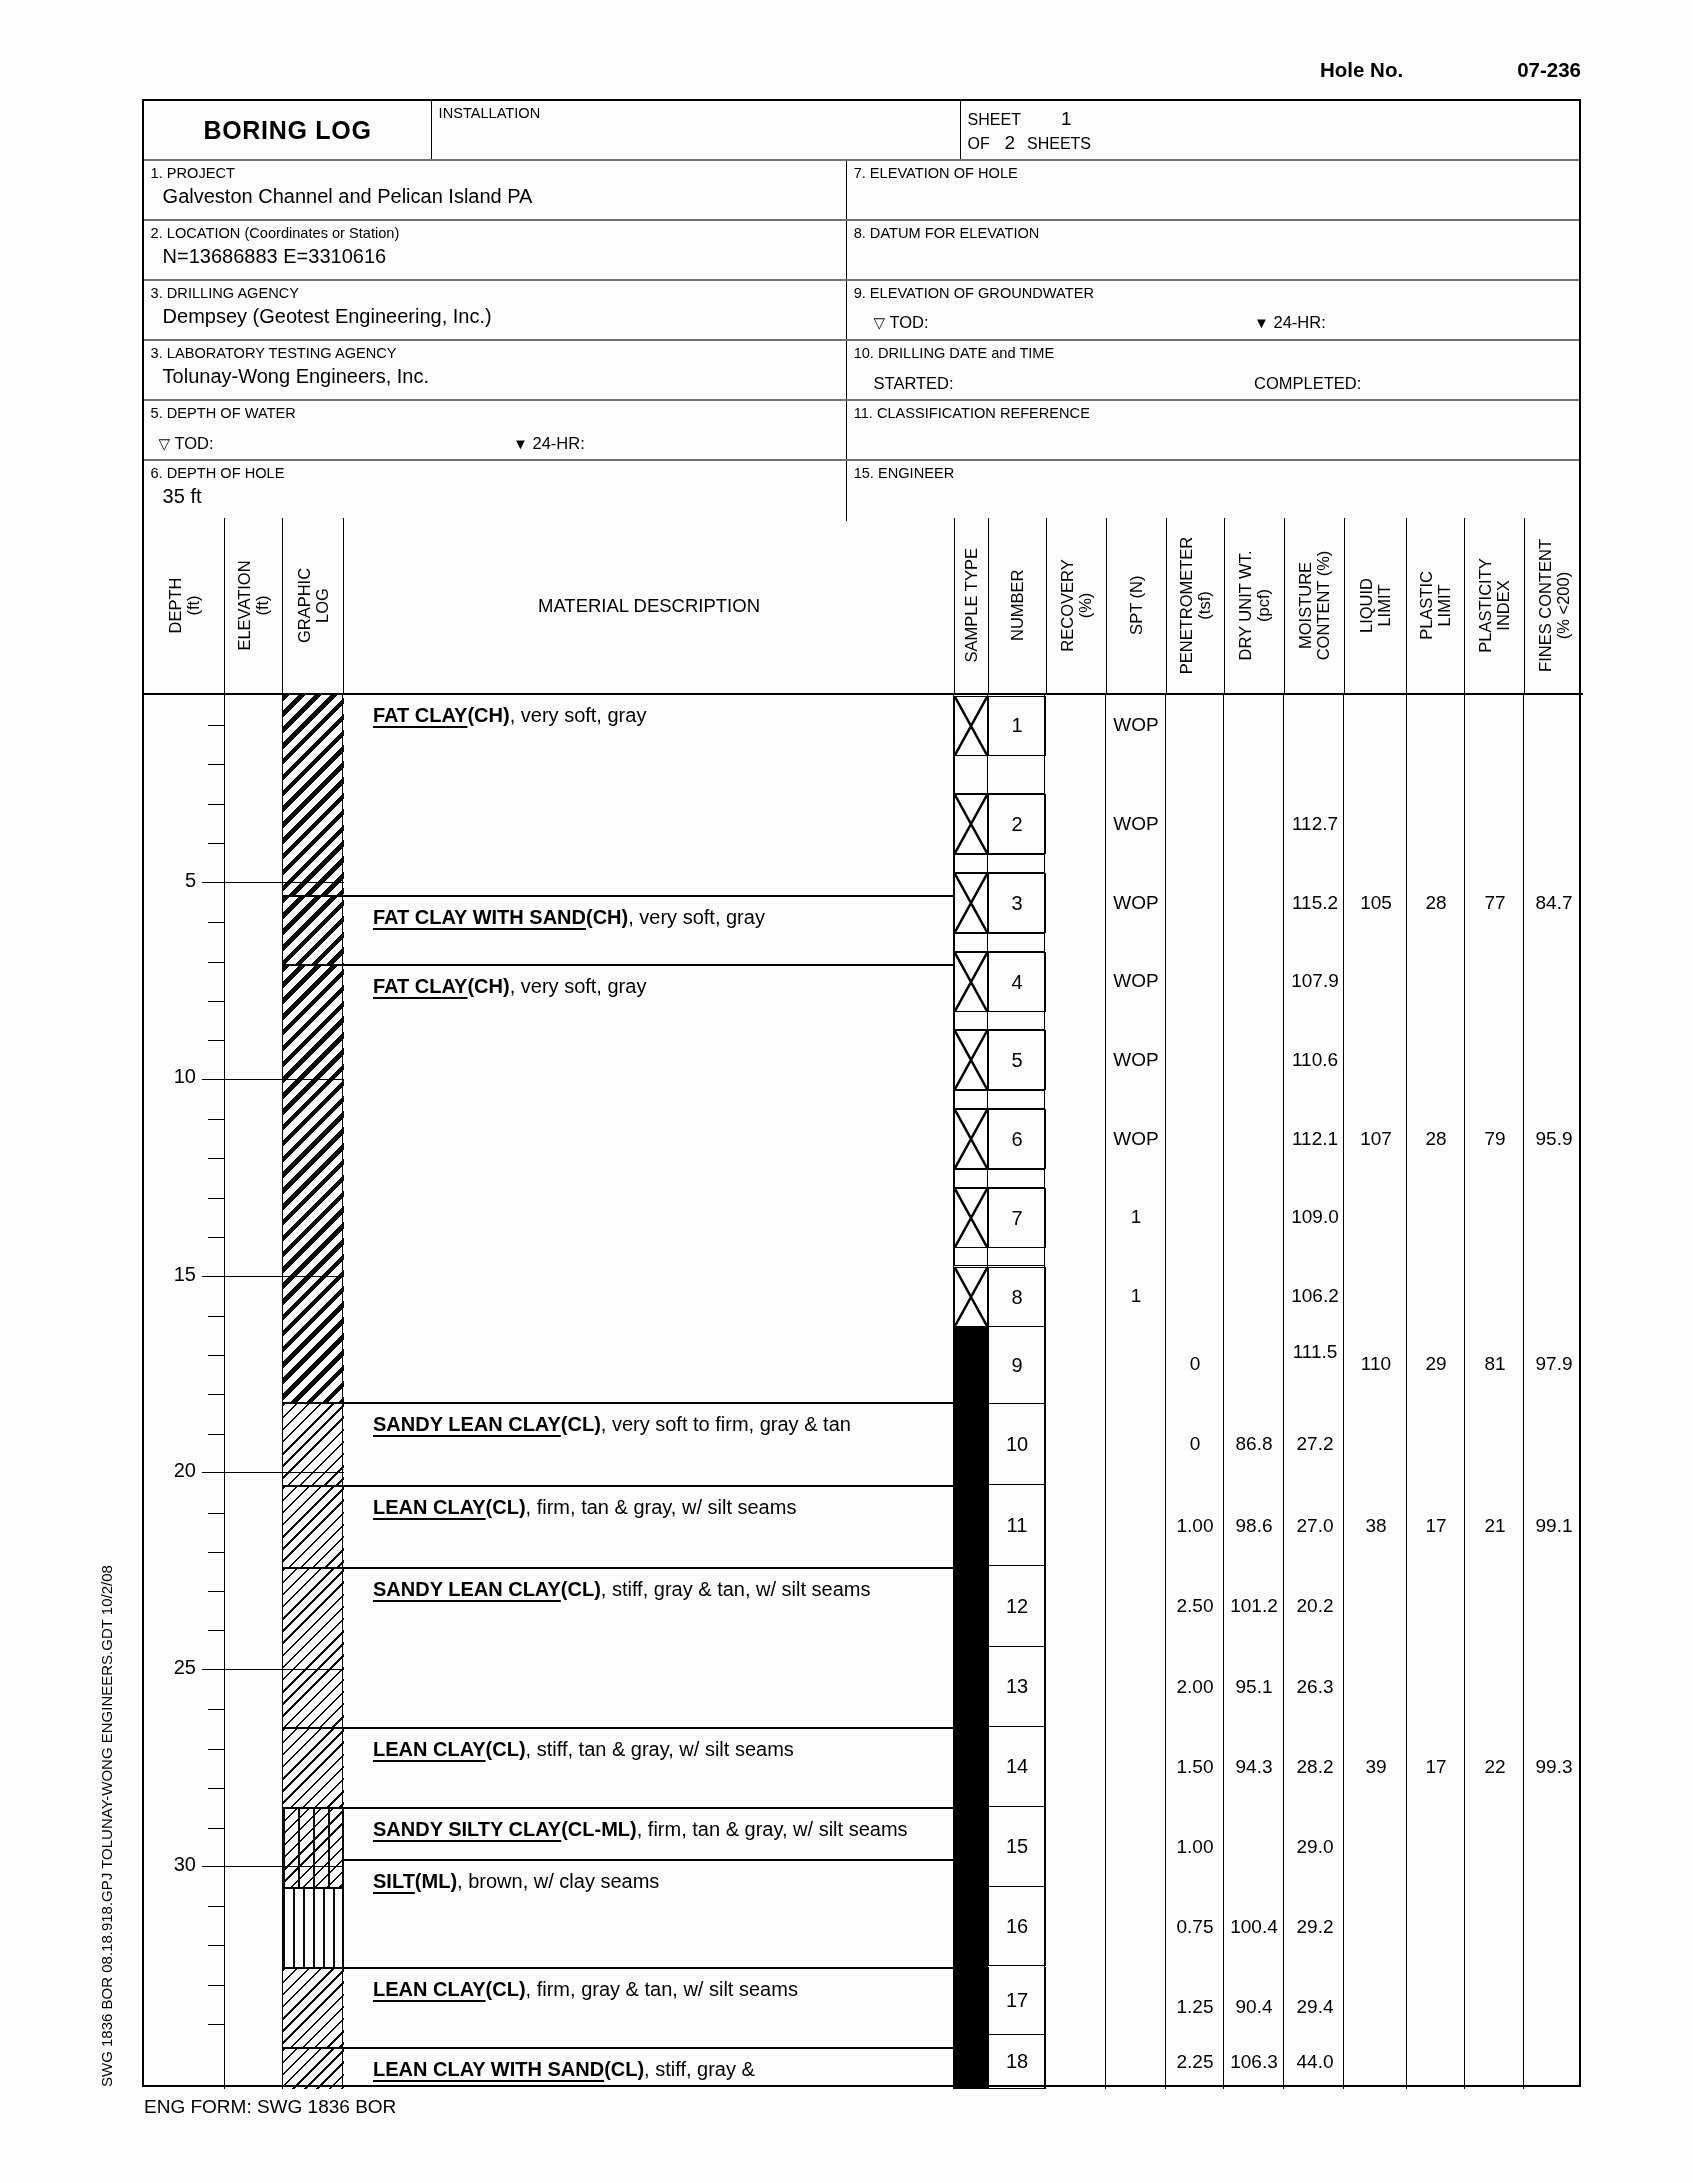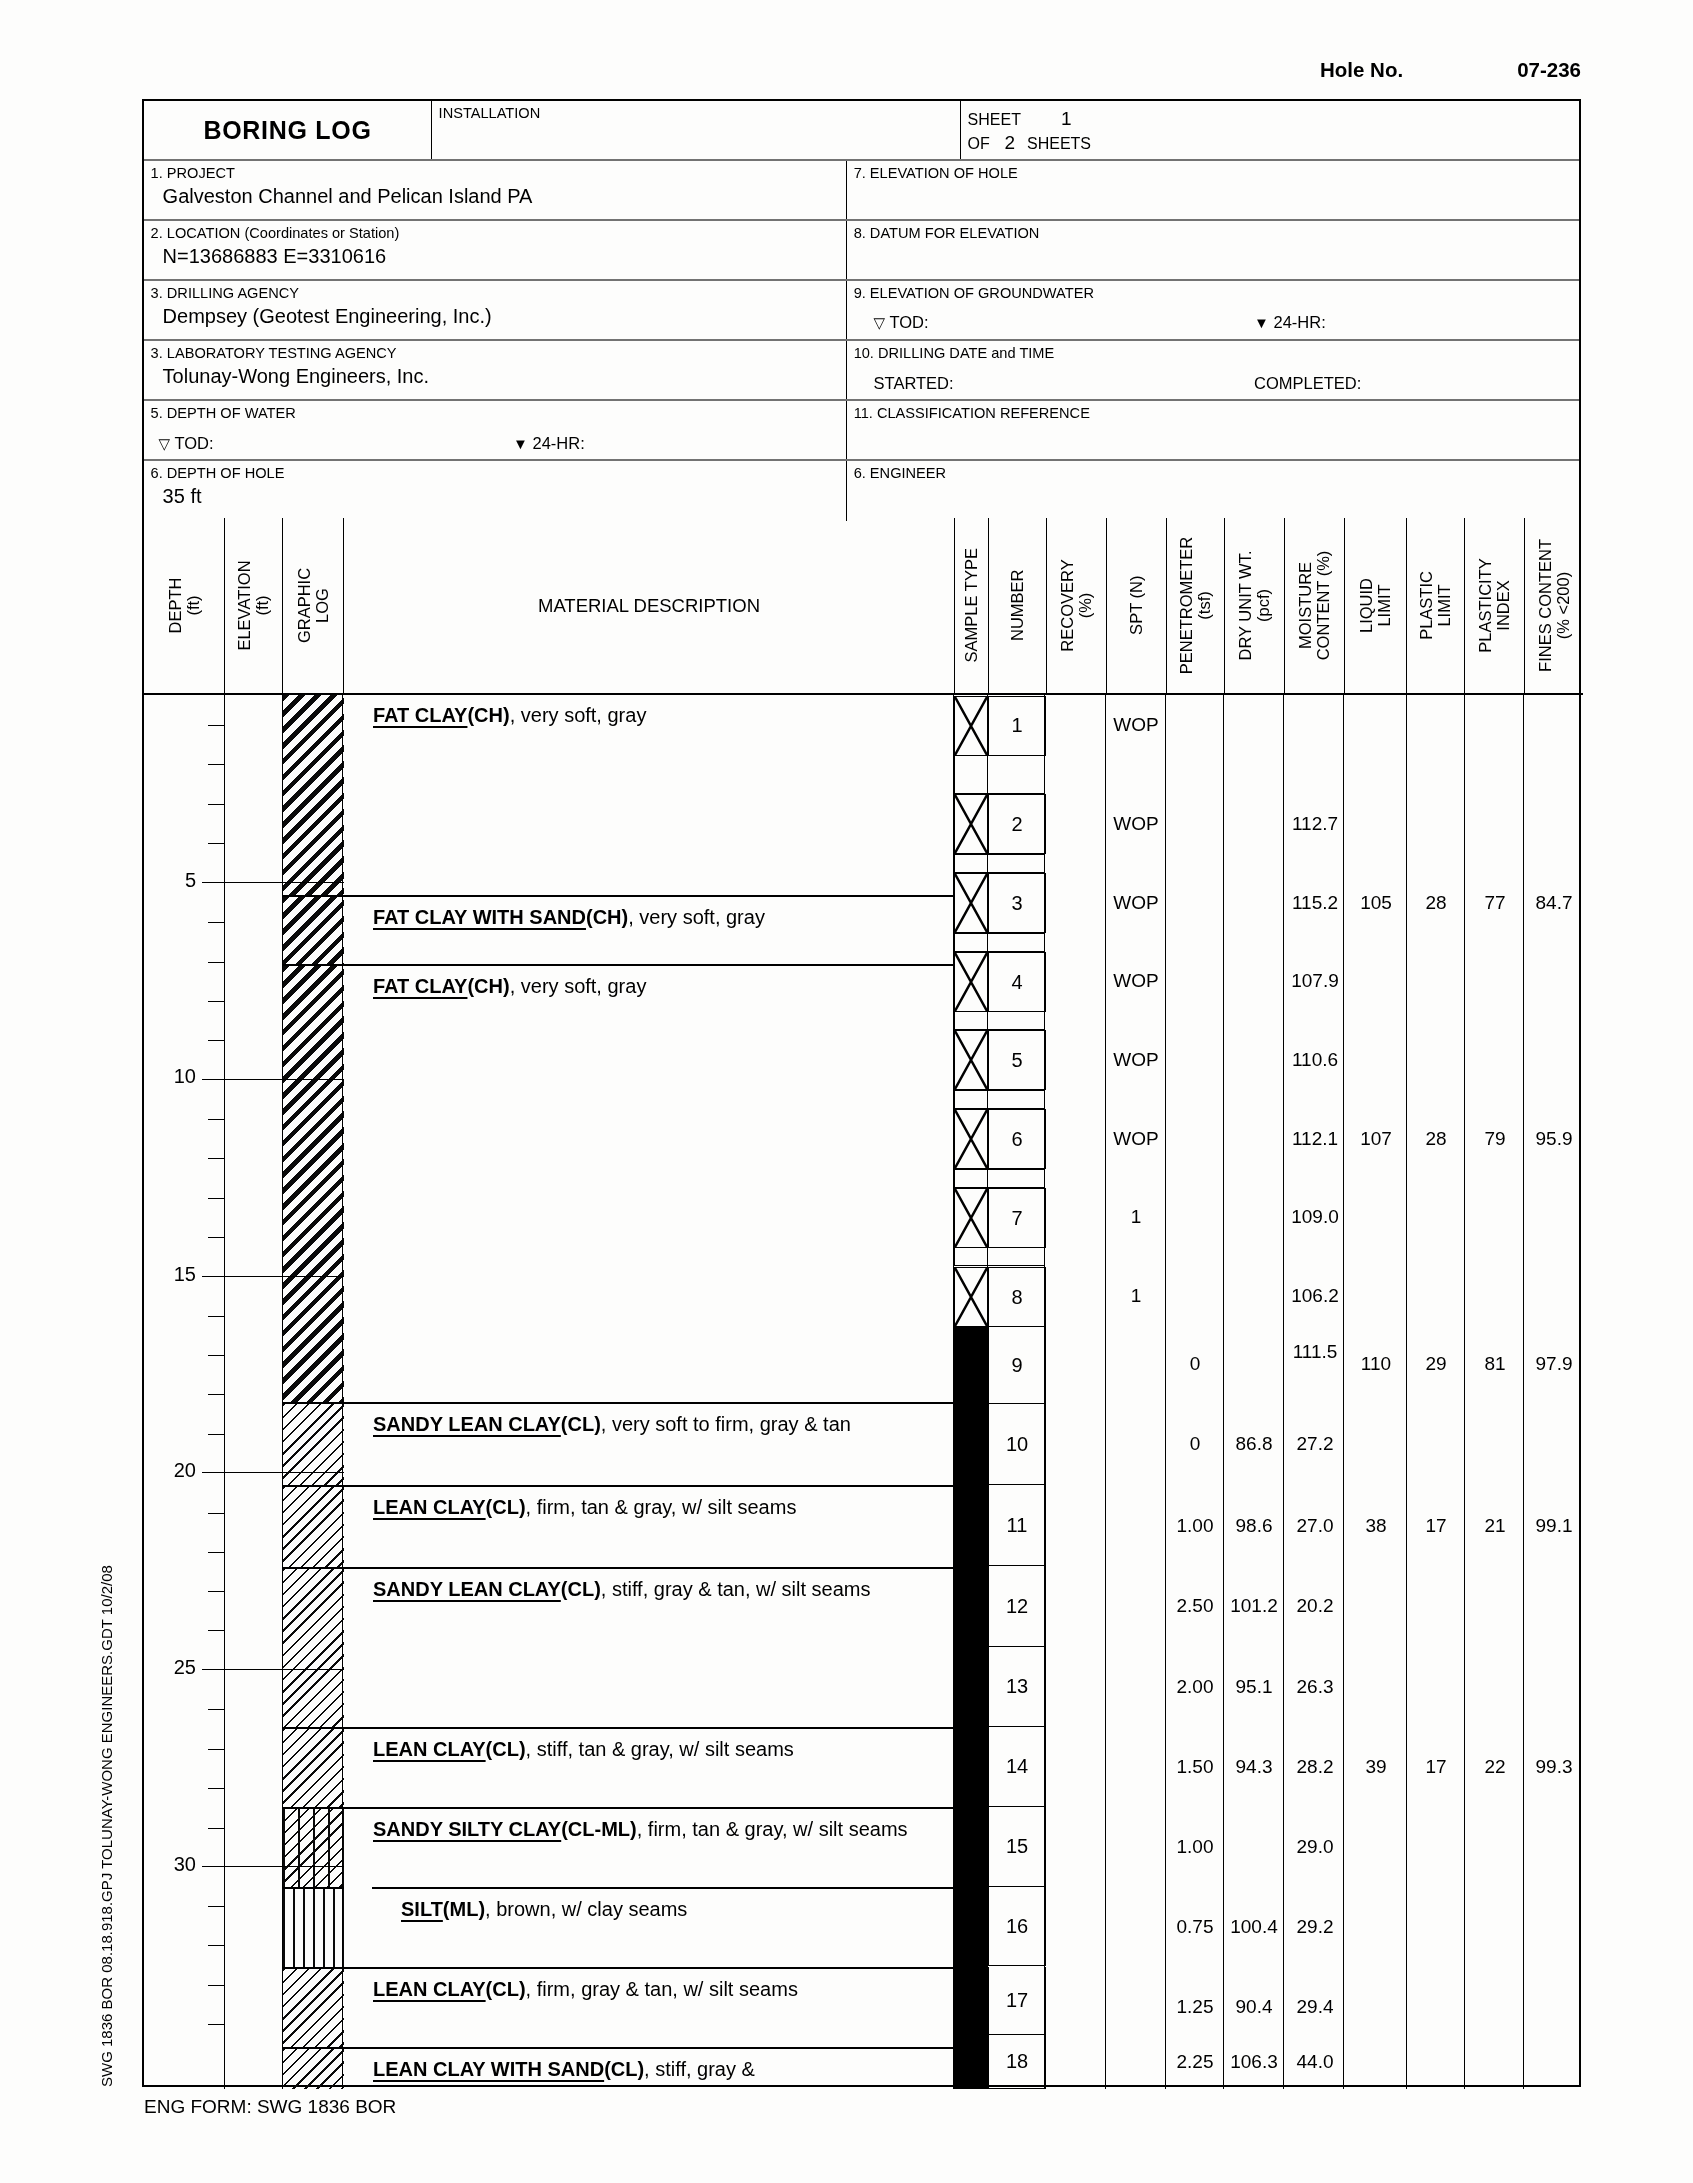--- a/index.html
+++ b/index.html
@@ -146,21 +146,21 @@
         <div class="flabel">11. CLASSIFICATION REFERENCE</div>
       </div>
     </div>
 
     <div class="hrow" style="height:60px;border-bottom:none;">
       <div class="hcell" style="width:705px;">
         <div class="flabel">6. DEPTH OF HOLE</div>
         <div class="fvalue">35 ft</div>
       </div>
       <div class="hcell" style="width:734px;">
-        <div class="flabel">6. ENGINEER</div>
+        <div class="flabel">15. ENGINEER</div>
       </div>
     </div>
 
     <div id="col-head">
         <div class="chcell" style="width: 81px;">
           <div class="vtext">DEPTH
 (ft)</div>
         </div>
         <div class="chcell" style="width: 58px;">
           <div class="vtext">ELEVATION
@@ -227,21 +227,21 @@
         <div class="msec" style="top: 707px; height: 83px;"><span class="soil-name">SANDY LEAN CLAY</span><span class="soil-uscs">(CL)</span><span>, very soft to firm, gray &amp; tan</span></div>
         <div class="gsec hx-lean" style="top: 790px; height: 82px;"></div>
         <div class="msec" style="top: 790px; height: 86px;"><span class="soil-name">LEAN CLAY</span><span class="soil-uscs">(CL)</span><span>, firm, tan &amp; gray, w/ silt seams</span></div>
         <div class="gsec hx-lean" style="top: 872px; height: 160px;"></div>
         <div class="msec" style="top: 872px; height: 160px;"><span class="soil-name">SANDY LEAN CLAY</span><span class="soil-uscs">(CL)</span><span>, stiff, gray &amp; tan, w/ silt seams</span></div>
         <div class="gsec hx-lean" style="top: 1032px; height: 80px;"></div>
         <div class="msec" style="top: 1032px; height: 80px;"><span class="soil-name">LEAN CLAY</span><span class="soil-uscs">(CL)</span><span>, stiff, tan &amp; gray, w/ silt seams</span></div>
         <div class="gsec hx-clml" style="top: 1112px; height: 80px;"></div>
         <div class="msec" style="top: 1112px; height: 80px;"><span class="soil-name">SANDY SILTY CLAY</span><span class="soil-uscs">(CL-ML)</span><span>, firm, tan &amp; gray, w/ silt seams</span></div>
         <div class="gsec hx-ml" style="top: 1192px; height: 80px;"></div>
-        <div class="msec" style="top: 1192px; height: 64px; margin-left: 28px;"><span class="soil-name">SILT</span><span class="soil-uscs">(ML)</span><span>, brown, w/ clay seams</span></div>
+        <div class="msec" style="top: 1164px; height: 64px;"><span class="soil-name">SILT</span><span class="soil-uscs">(ML)</span><span>, brown, w/ clay seams</span></div>
         <div class="gsec hx-lean" style="top: 1272px; height: 80px;"></div>
         <div class="msec" style="top: 1272px; height: 80px;"><span class="soil-name">LEAN CLAY</span><span class="soil-uscs">(CL)</span><span>, firm, gray &amp; tan, w/ silt seams</span></div>
         <div class="gsec hx-lean" style="top: 1352px; height: 42px;"></div>
         <div class="msec" style="top: 1352px; height: 42px;"><span class="soil-name">LEAN CLAY WITH SAND</span><span class="soil-uscs">(CL)</span><span>, stiff, gray &amp;</span></div>
         <div class="vline" style="left: 80px;"></div>
         <div class="vline" style="left: 138px;"></div>
         <div class="vline" style="left: 198px;"></div>
         <div class="vline" style="left: 809px;"></div>
         <div class="vline" style="left: 843px;"></div>
         <div class="vline" style="left: 900px;"></div>

